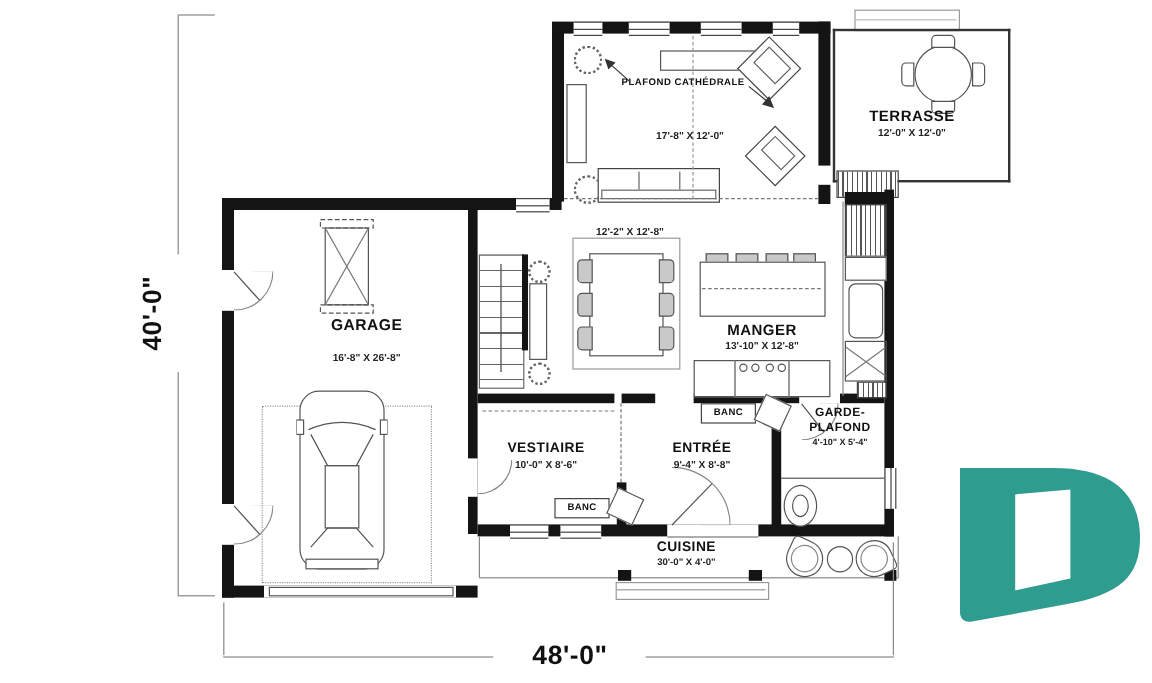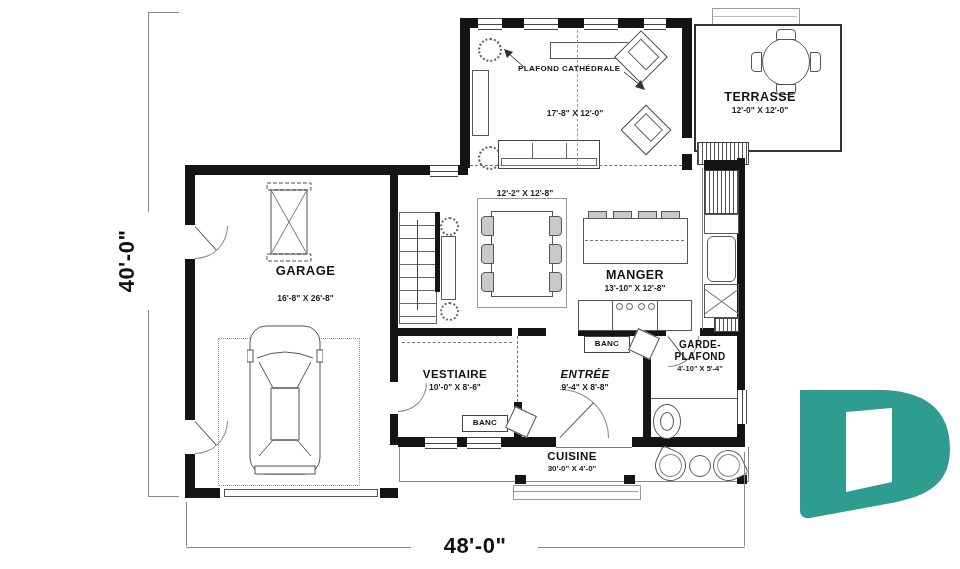--- a/index.html
+++ b/index.html
@@ -195,21 +195,21 @@
   <div class="dims" style="left:660px;top:364px;width:80px;font-size:7.5px;">4'-10" X 5'-4"</div>
   <div class="circ" style="left:653px;top:404px;width:26px;height:33px;"></div>
   <div class="circ" style="left:660px;top:412px;width:12px;height:17px;"></div>
 
   <div class="dash-h" style="left:402px;top:342px;width:110px;"></div>
   <div class="lbl" style="left:407px;top:368px;width:96px;font-size:11.5px;">VESTIAIRE</div>
   <div class="dims" style="left:407px;top:382px;width:96px;">10'-0" X 8'-6"</div>
   <div class="bancbox" style="left:462px;top:415px;width:44px;height:15px;">BANC</div>
   <div class="pillow" style="left:509px;top:410px;width:22px;height:22px;"></div>
 
-  <div class="lbl" style="left:542px;top:368px;width:86px;font-size:11.5px;font-style:italic;">ENTRÉE</div>
+  <div class="lbl" style="left:542px;top:368px;width:86px;font-size:11.5px;">ENTRÉE</div>
   <div class="dims" style="left:542px;top:382px;width:86px;">9'-4" X 8'-8"</div>
   <div class="bancbox" style="left:584px;top:336px;width:44px;height:15px;">BANC</div>
   <div class="pillow" style="left:632px;top:332px;width:22px;height:22px;"></div>
 
   <div class="line" style="left:399px;top:447px;width:1px;height:34px;"></div>
   <div class="line" style="left:399px;top:481px;width:350px;height:1px;"></div>
   <div class="line" style="left:748px;top:447px;width:1px;height:34px;"></div>
   <div class="post" style="left:515px;top:475px;width:11px;height:9px;"></div>
   <div class="post" style="left:624px;top:475px;width:11px;height:9px;"></div>
   <div class="post" style="left:737px;top:475px;width:10px;height:9px;"></div>

